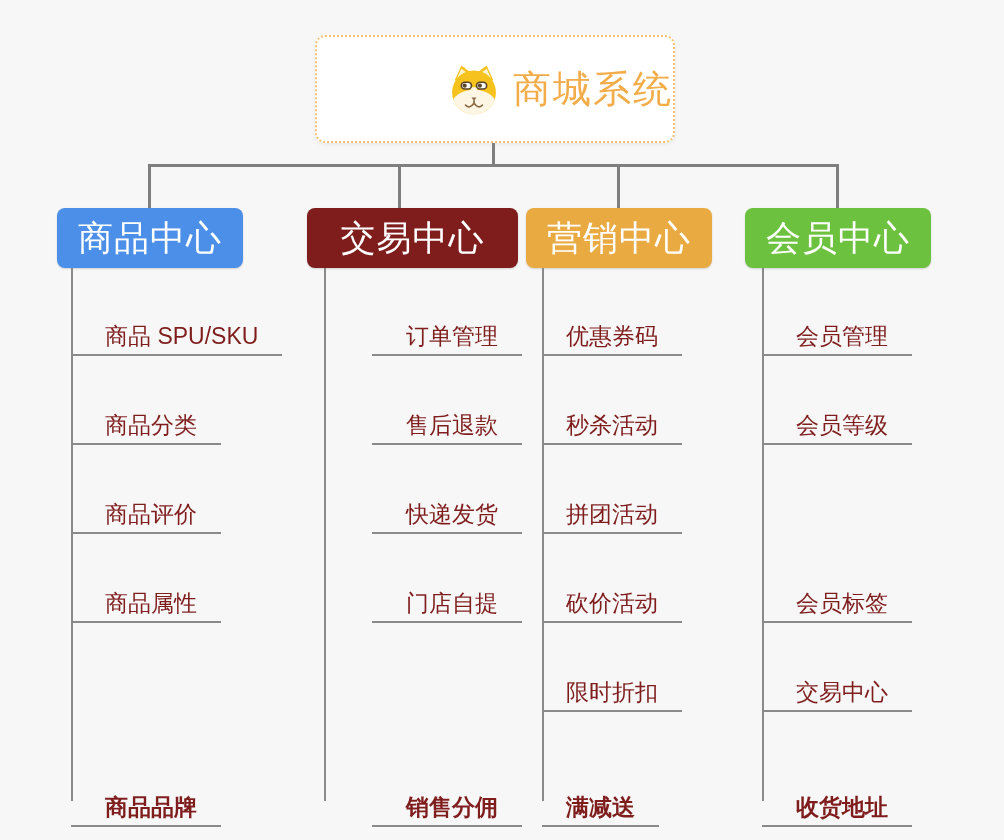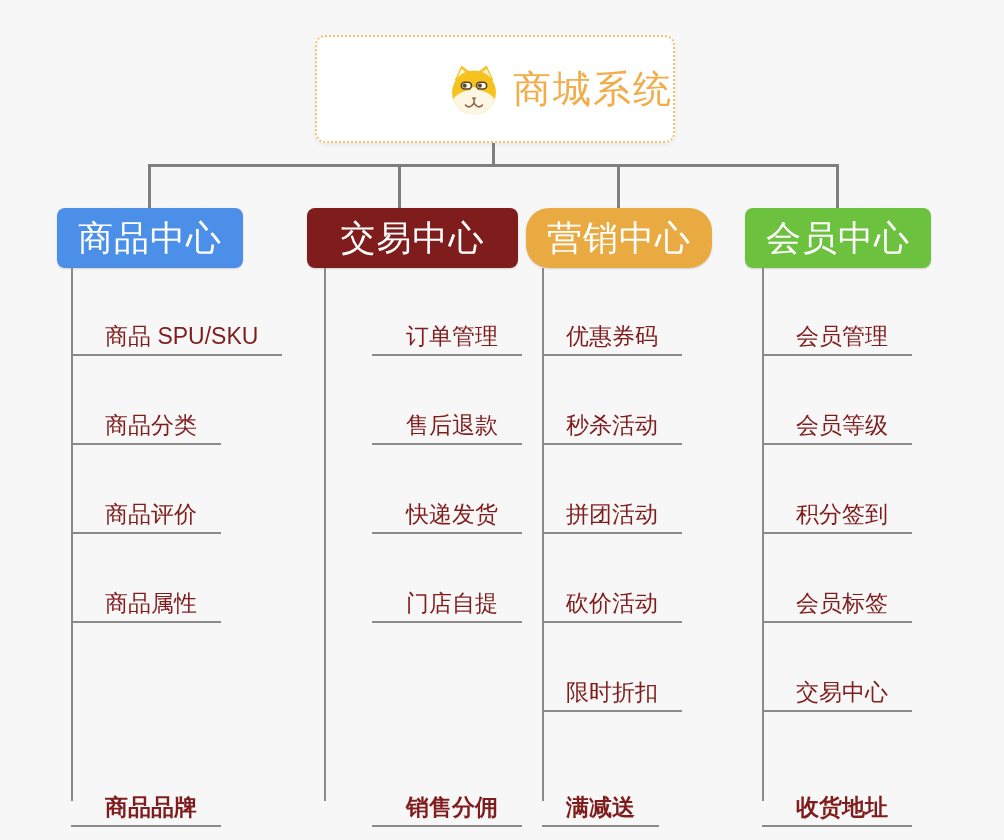--- a/index.html
+++ b/index.html
@@ -36,21 +36,21 @@
   
   .branch-header{
     position:absolute;top:208px;height:60px;width:186px;
     border-radius:8px;
     display:flex;align-items:center;justify-content:center;
     color:#ffffff;font-size:35px;letter-spacing:1px;white-space:nowrap;
     box-shadow:0 1px 2px rgba(0,0,0,0.15);
   }
   .b0{left:57px;background:#4b8fe8;}
   .b1{left:307px;width:211px;background:#7f1d1d;}
-  .b2{left:526px;background:#eaaa42;border-radius:23px;}
+  .b2{left:526px;background:#eaaa42;}
   .b3{left:745px;background:#6cc13e;}
 
   
   .rail{position:absolute;top:268px;width:2px;height:533px;background:#8a8a8a;}
   .rail0{left:71px;} .rail1{left:324px;} .rail2{left:542px;} .rail3{left:762px;}
 
   
   .leaf{
     position:absolute;
     font-size:23px;line-height:1;color:#7f1d1d;white-space:nowrap;
@@ -124,18 +124,17 @@
 
   <div class="leaf c2 r0">优惠券码</div>
   <div class="leaf c2 r1">秒杀活动</div>
   <div class="leaf c2 r2">拼团活动</div>
   <div class="leaf c2 r3">砍价活动</div>
   <div class="leaf c2 r4">限时折扣</div>
   <div class="leaf c2 r5">满减送</div>
 
   <div class="leaf c3 r0">会员管理</div>
   <div class="leaf c3 r1">会员等级</div>
-  <div class="leaf c3 r2">积分签到</div>
   <div class="leaf c3 r3">会员标签</div>
   <div class="leaf c3 r4">交易中心</div>
   <div class="leaf c3 r5">收货地址</div>
 
 </div>
 
 </body></html>

